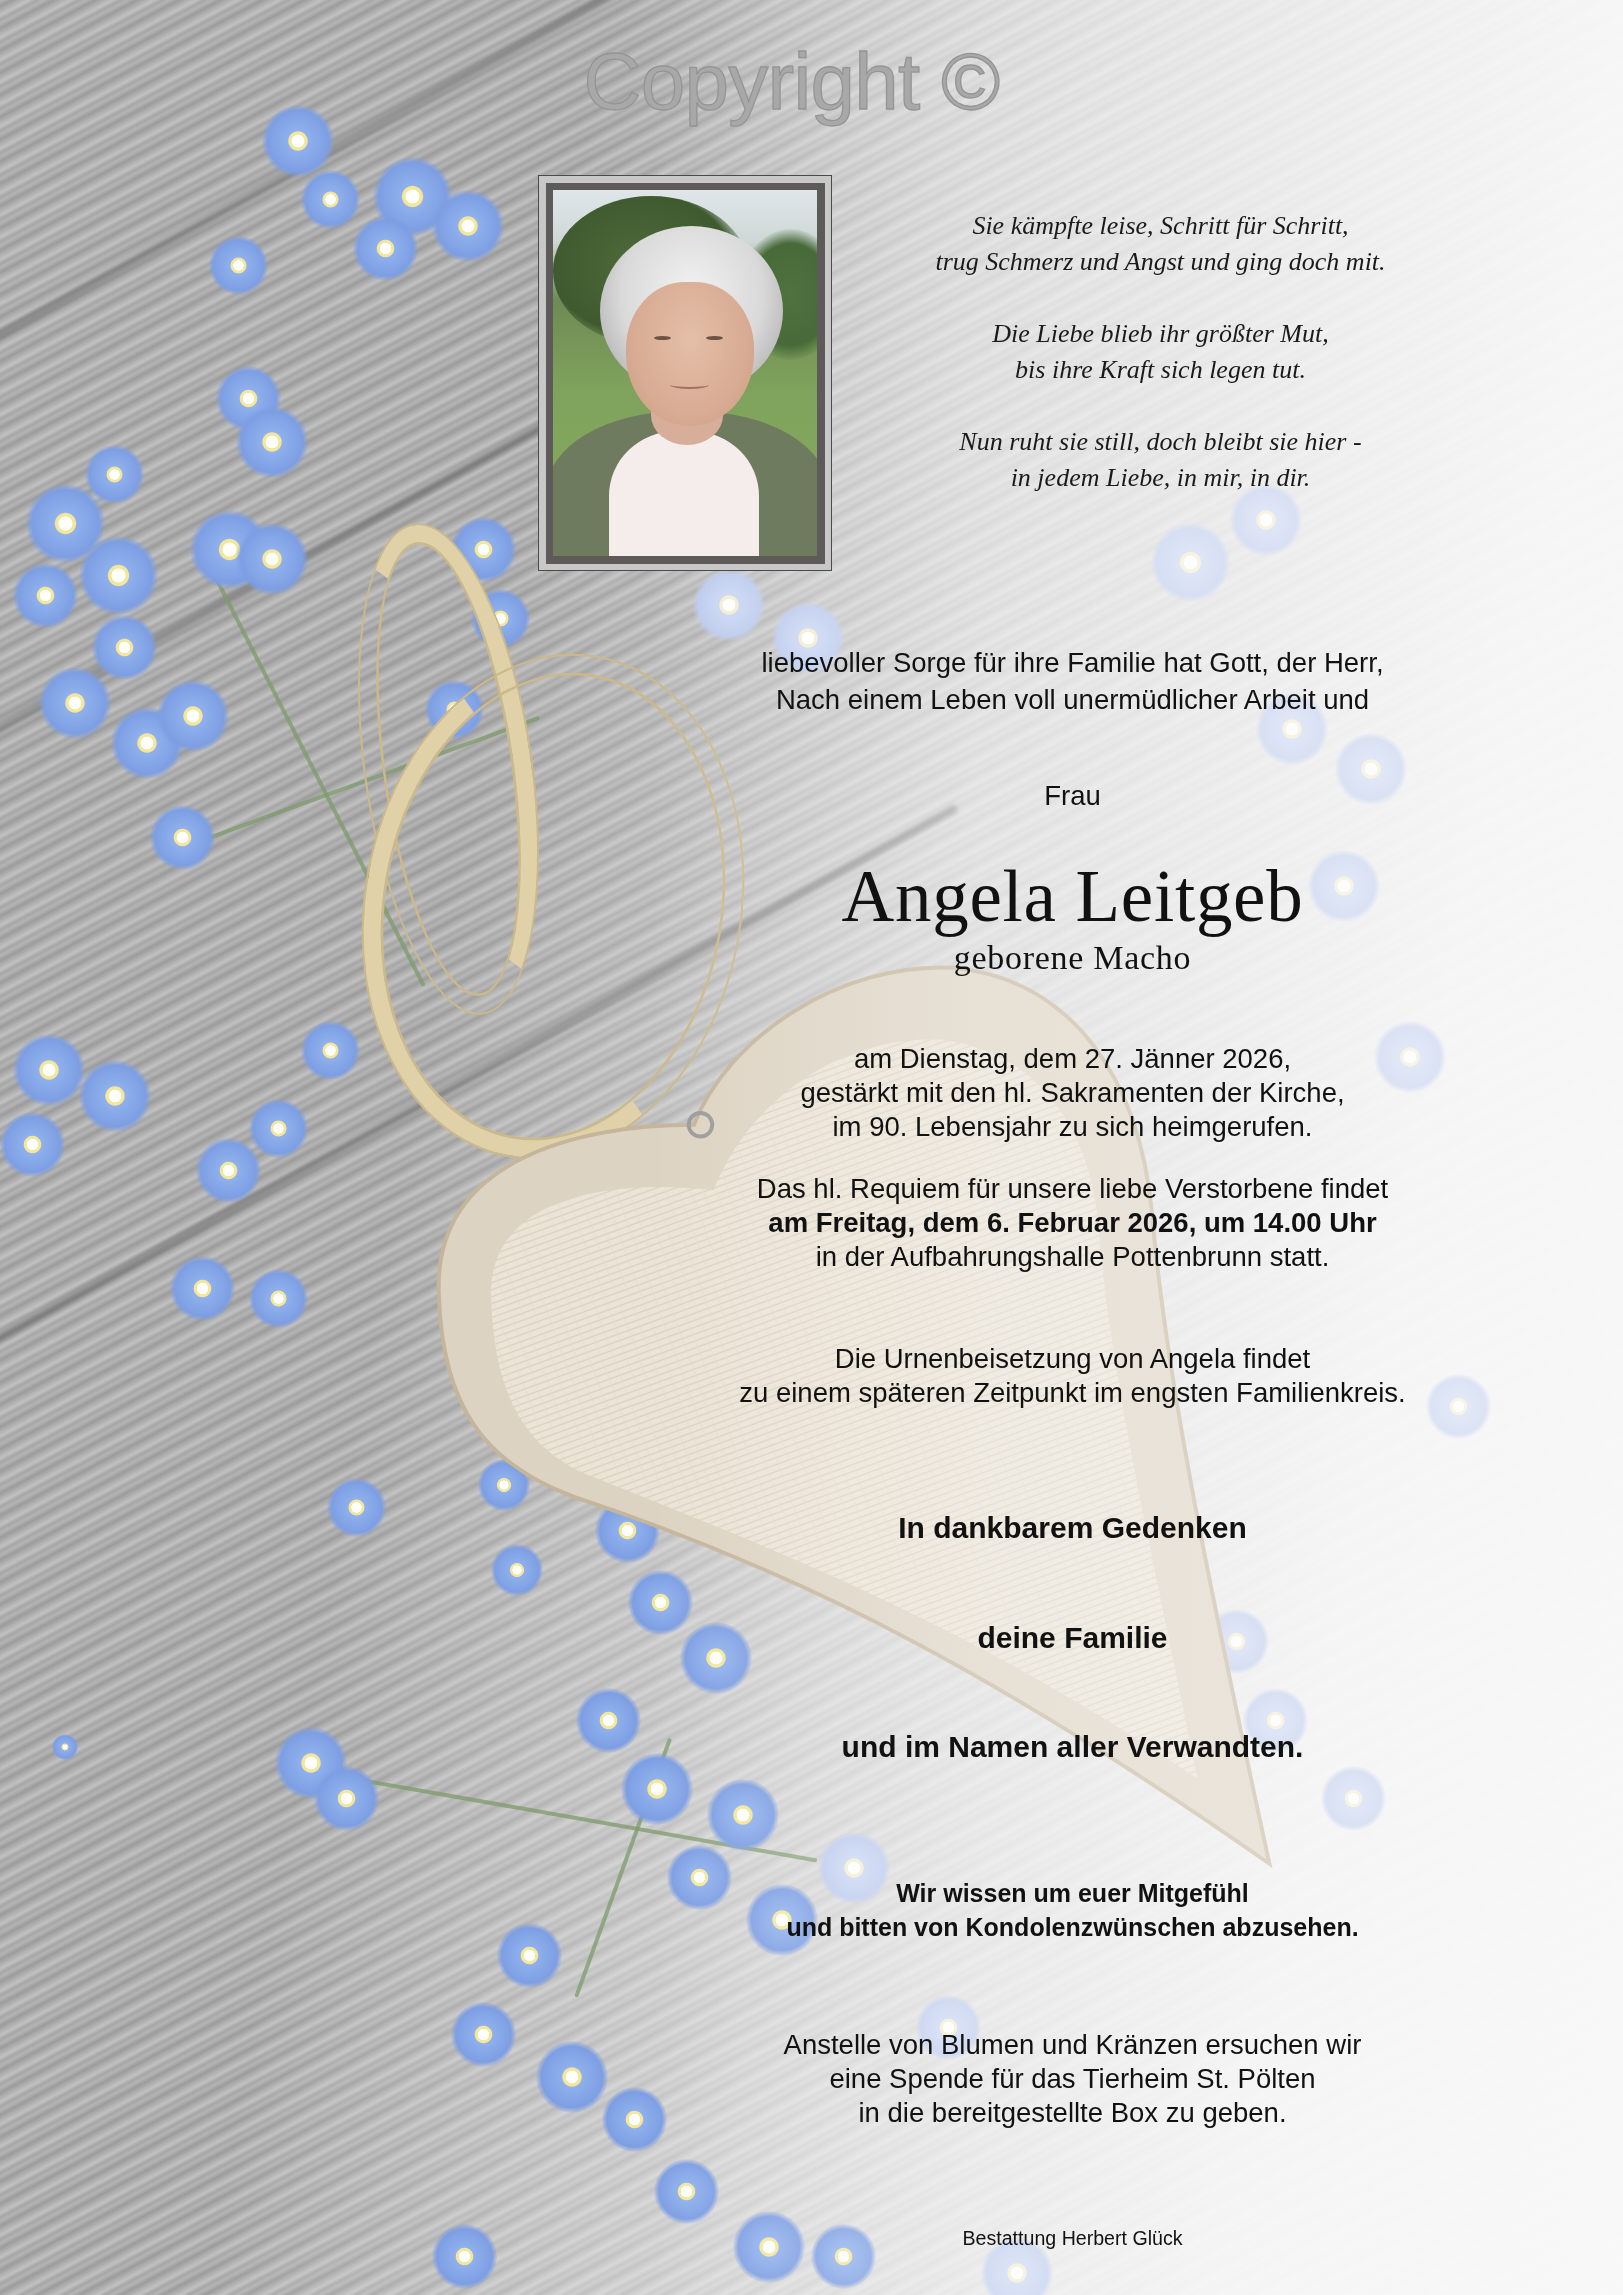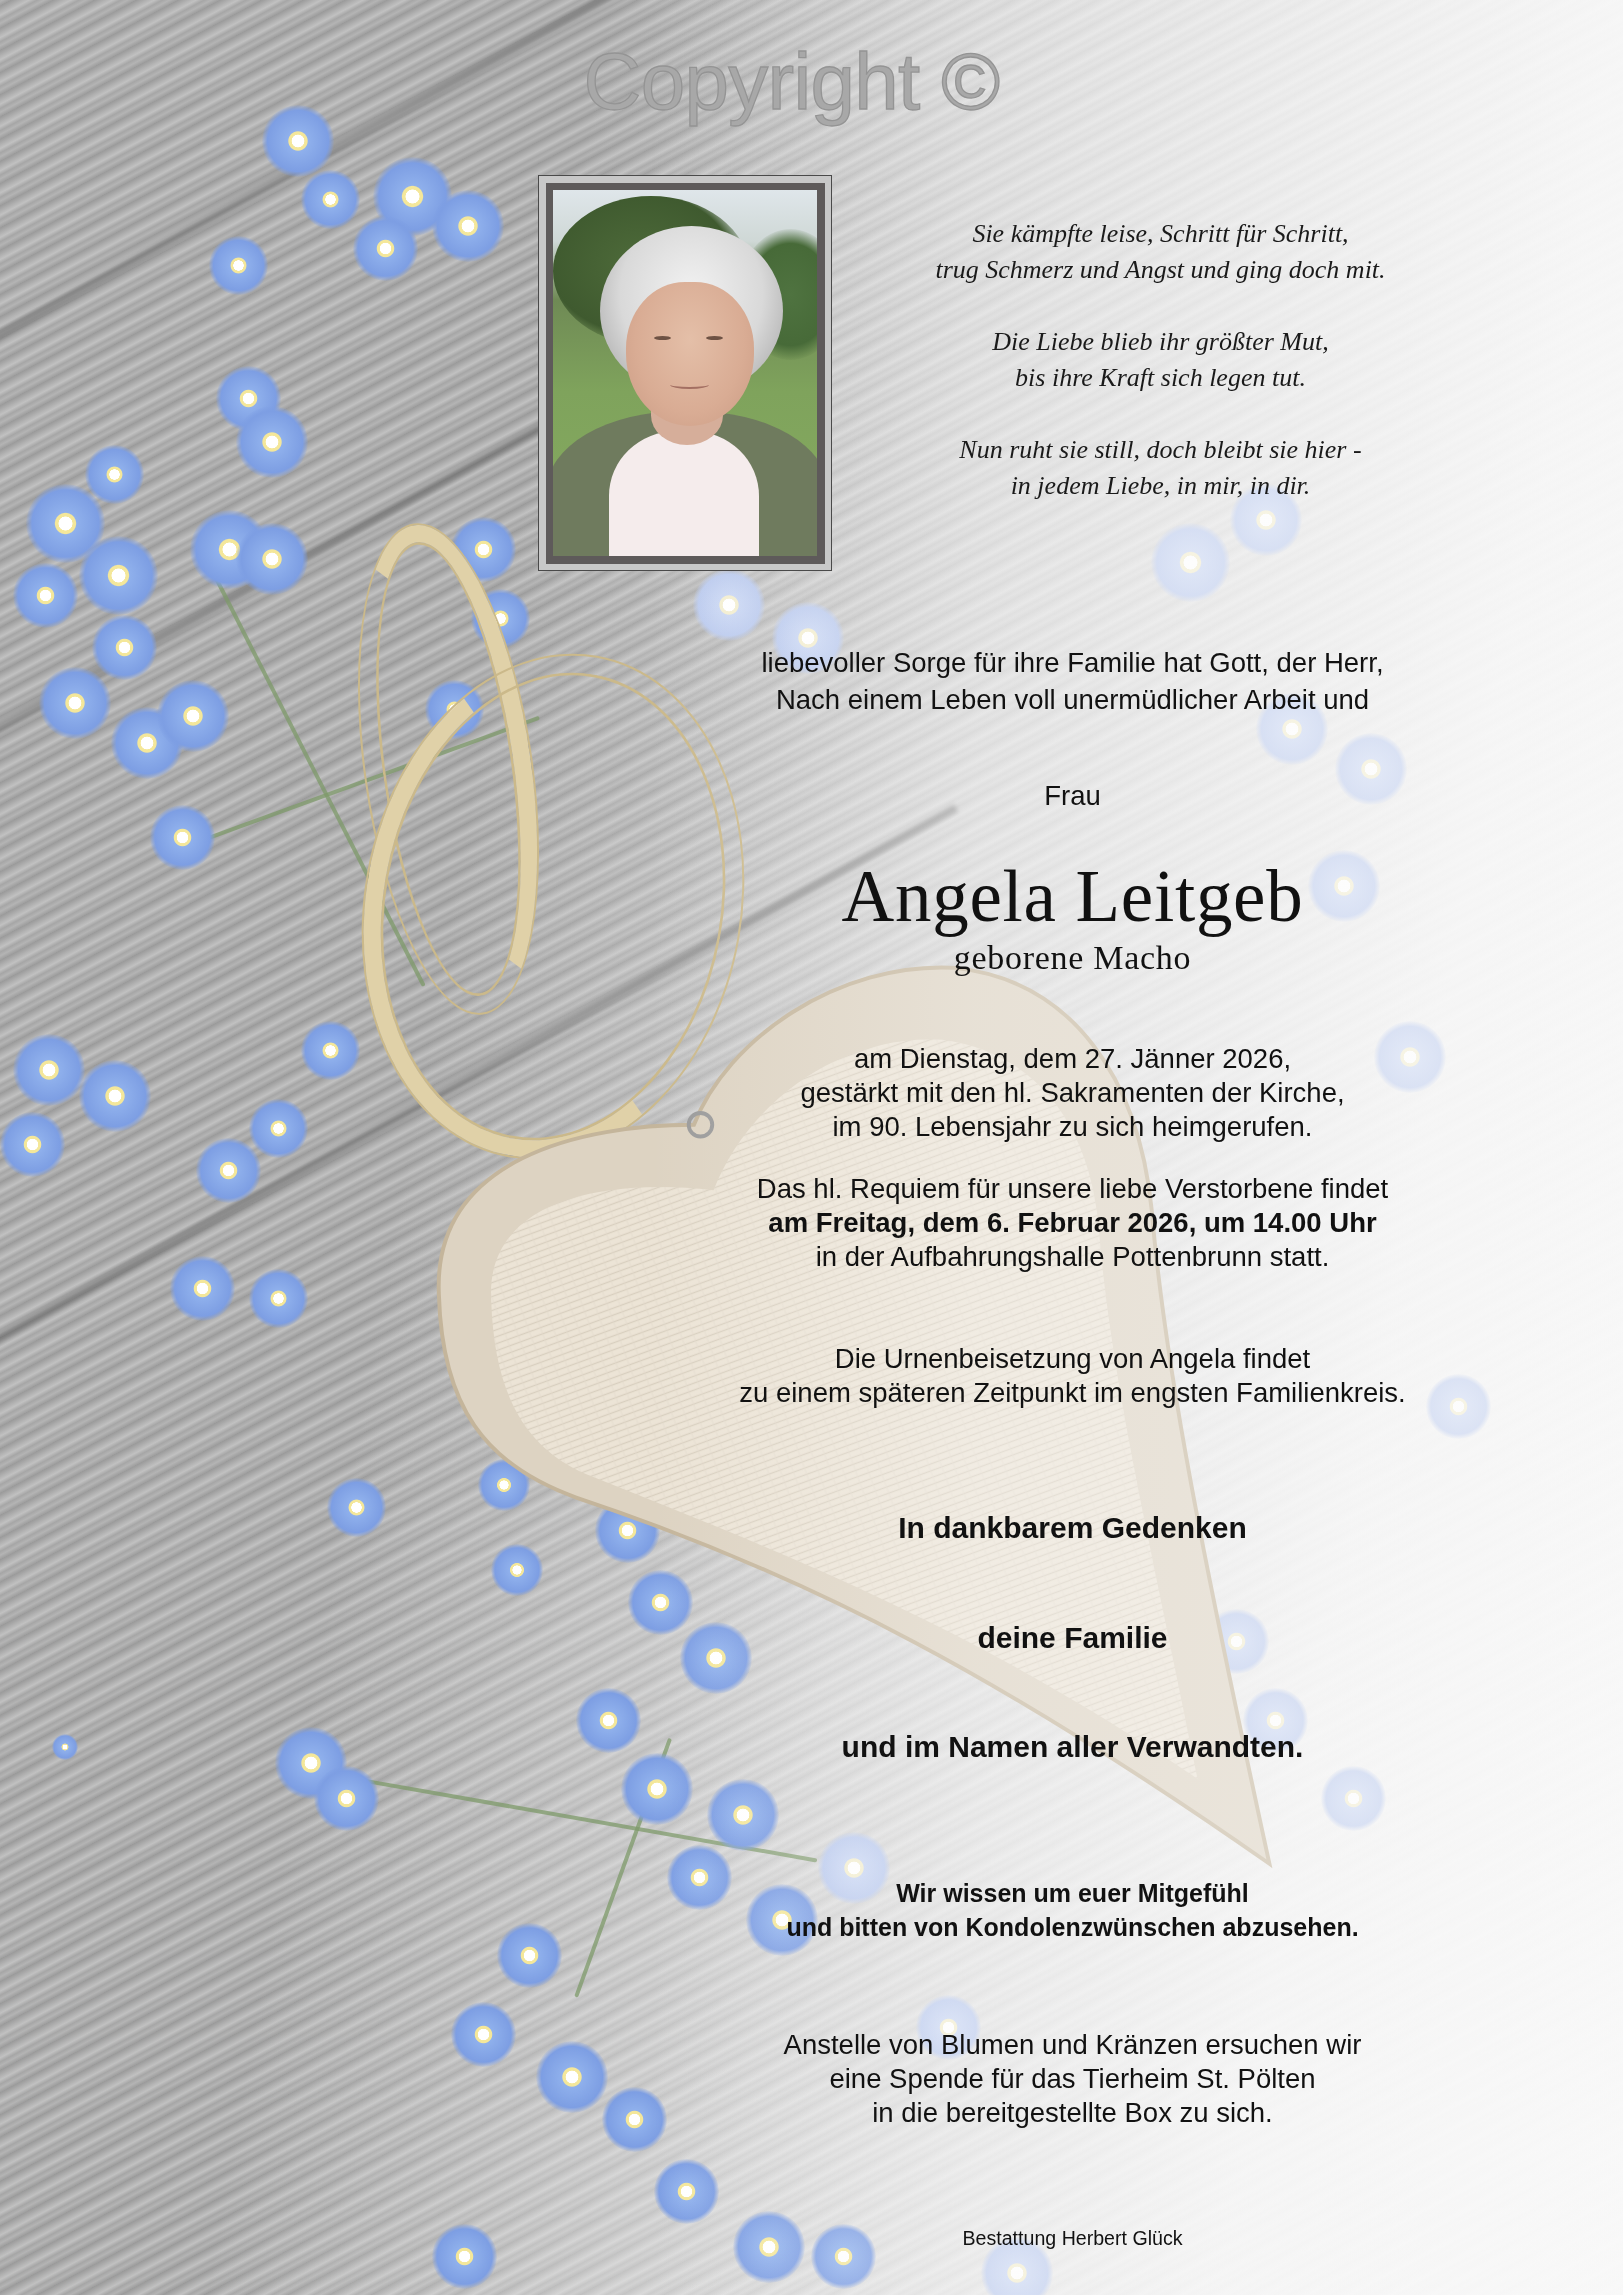--- a/index.html
+++ b/index.html
@@ -95,21 +95,21 @@
     position: absolute; left: 73px; top: 92px; width: 128px; height: 144px;
     background: radial-gradient(ellipse at 50% 40%, #e4bfa8 0%, #d9ac94 60%, #c99a83 100%);
     border-radius: 46% 46% 50% 50%;
   }
   .eye { position: absolute; top: 54px; width: 17px; height: 3.9px; border-radius: 50%; background: #6e5244; }
   .mouth { position: absolute; left: 44px; top: 98px; width: 39px; height: 6.5px; border-bottom: 2.6px solid #a36f62; border-radius: 0 0 50% 50%; }
 
   
   .col { position: absolute; left: 680px; width: 785px; text-align: center; }
   .poem {
-    position: absolute; left: 850px; top: 216px; width: 621px; text-align: center;
+    position: absolute; left: 850px; top: 208px; width: 621px; text-align: center;
     font-family: "Liberation Serif", serif; font-style: italic; font-size: 26px; line-height: 36px; color: #1a1a1a;
   }
   .poem p { margin: 0 0 36px 0; }
   .intro { top: 644px; font-size: 27.5px; line-height: 37px; }
   .salutation { top: 780px; font-size: 27.5px; }
   .name {
     top: 854px; font-family: "Liberation Serif", serif; font-size: 73px; line-height: 85px;
     letter-spacing: 0.7px; color: #111;
   }
   .maiden { top: 939px; font-family: "Liberation Serif", serif; font-size: 34px; letter-spacing: 0.7px; }
@@ -302,17 +302,17 @@
 <div class="col closing closing3">und im Namen aller Verwandten.</div>
 
 <div class="col condolence">
   <span class="line">Wir wissen um euer Mitgefühl</span>
   <span class="line">und bitten von Kondolenzwünschen abzusehen.</span>
 </div>
 
 <div class="col donation">
   <span class="line">Anstelle von Blumen und Kränzen ersuchen wir</span>
   <span class="line">eine Spende für das Tierheim St. Pölten</span>
-  <span class="line">in die bereitgestellte Box zu sich.</span>
+  <span class="line">in die bereitgestellte Box zu geben.</span>
 </div>
 
 <div class="col undertaker">Bestattung Herbert Glück</div>
 
 
 </body></html>

